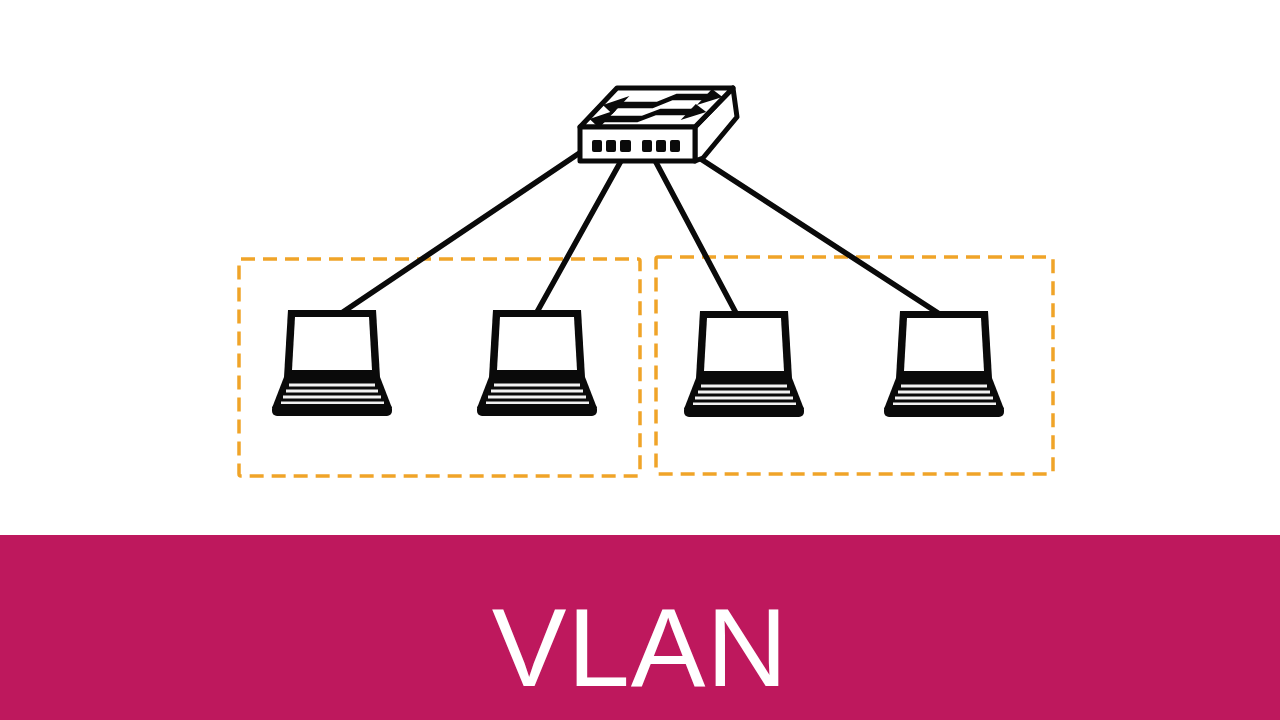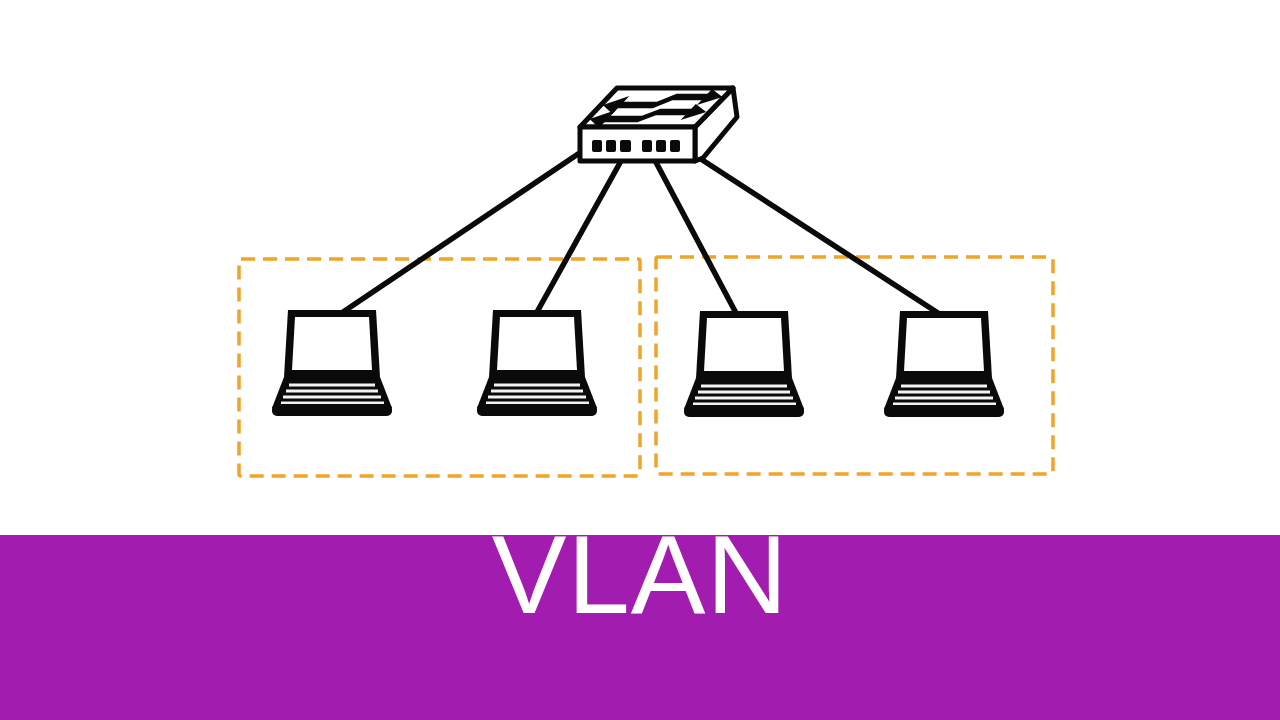--- a/index.html
+++ b/index.html
@@ -20,23 +20,23 @@
     height: 535px;
     display: block;
   }
 
   .caption-bar {
     position: absolute;
     left: 0;
     top: 535px;
     width: 1280px;
     height: 185px;
-    background: #a21caf;
+    background: #be185d;
     display: flex;
-    align-items: flex-start;
+    align-items: flex-end;
     justify-content: center;
   }
 
   .caption-title {
     position: relative;
     top: -16px;
     color: #ffffff;
     font-size: 112px;
     font-weight: 400;
     letter-spacing: 1px;

